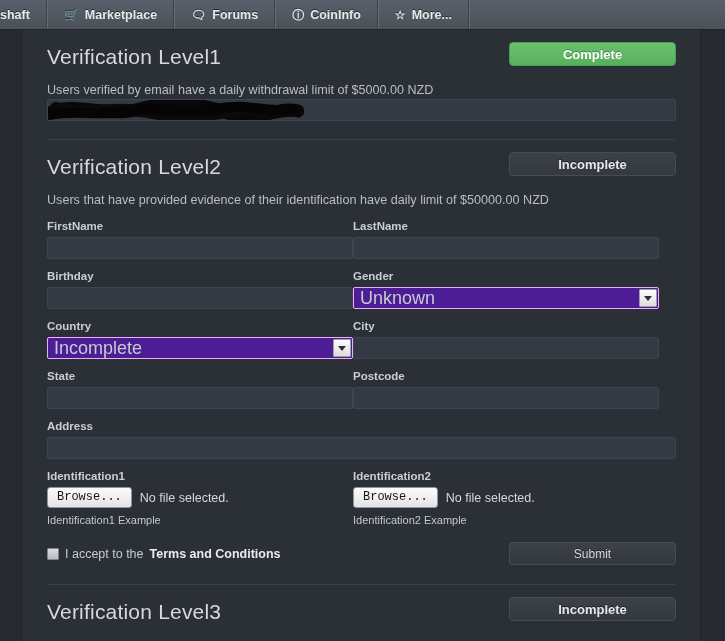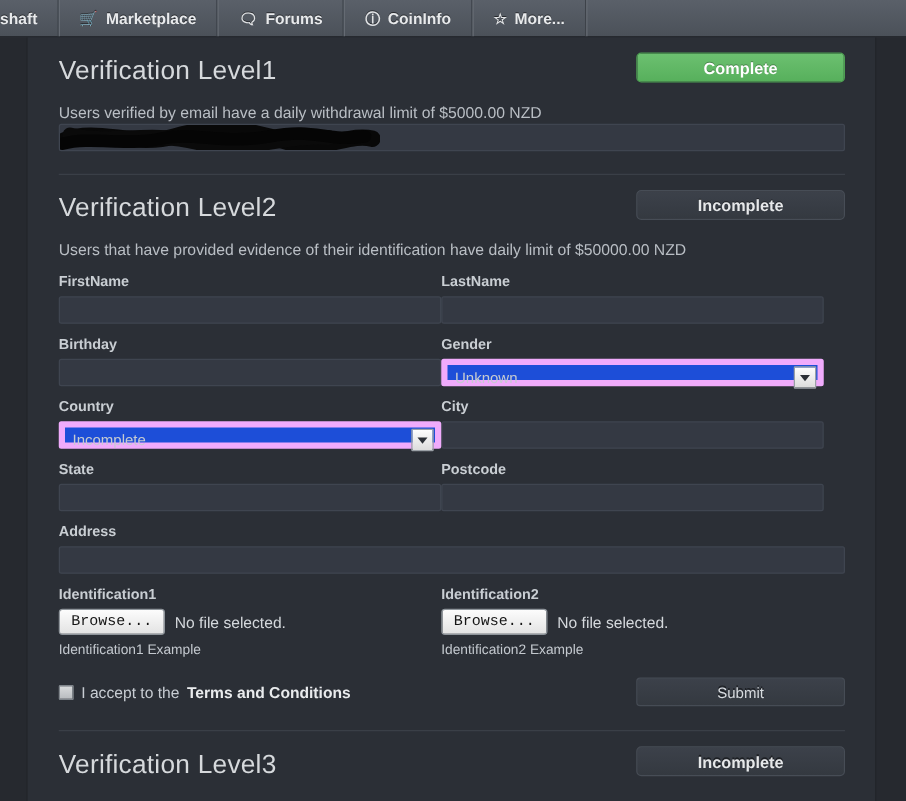--- a/index.html
+++ b/index.html
@@ -122,25 +122,25 @@
     border-radius: 2px;
     color: #dfe2e5;
     font-size: 12px;
     font-family: "Liberation Sans", sans-serif;
     padding: 0 6px;
     outline: none;
   }
   .sel {
     width: 100%;
     height: 22px;
-    background: #1d4ed8;
-    border: 5px solid #f0abfc;
+    background: #4c1d95;
+    border: 1px solid #f0abfc;
     border-radius: 2px;
     color: #c6cbd1;
-    font-size: 12px;
+    font-size: 18px;
     font-family: "Liberation Sans", sans-serif;
     padding: 0 22px 0 6px;
     position: relative;
     line-height: 20px;
     cursor: pointer;
   }
   .sel .arrow {
     position: absolute; right: 1px; top: 1px;
     width: 18px; height: 18px;
     background: linear-gradient(#fdfdfd, #dcdcdc);

